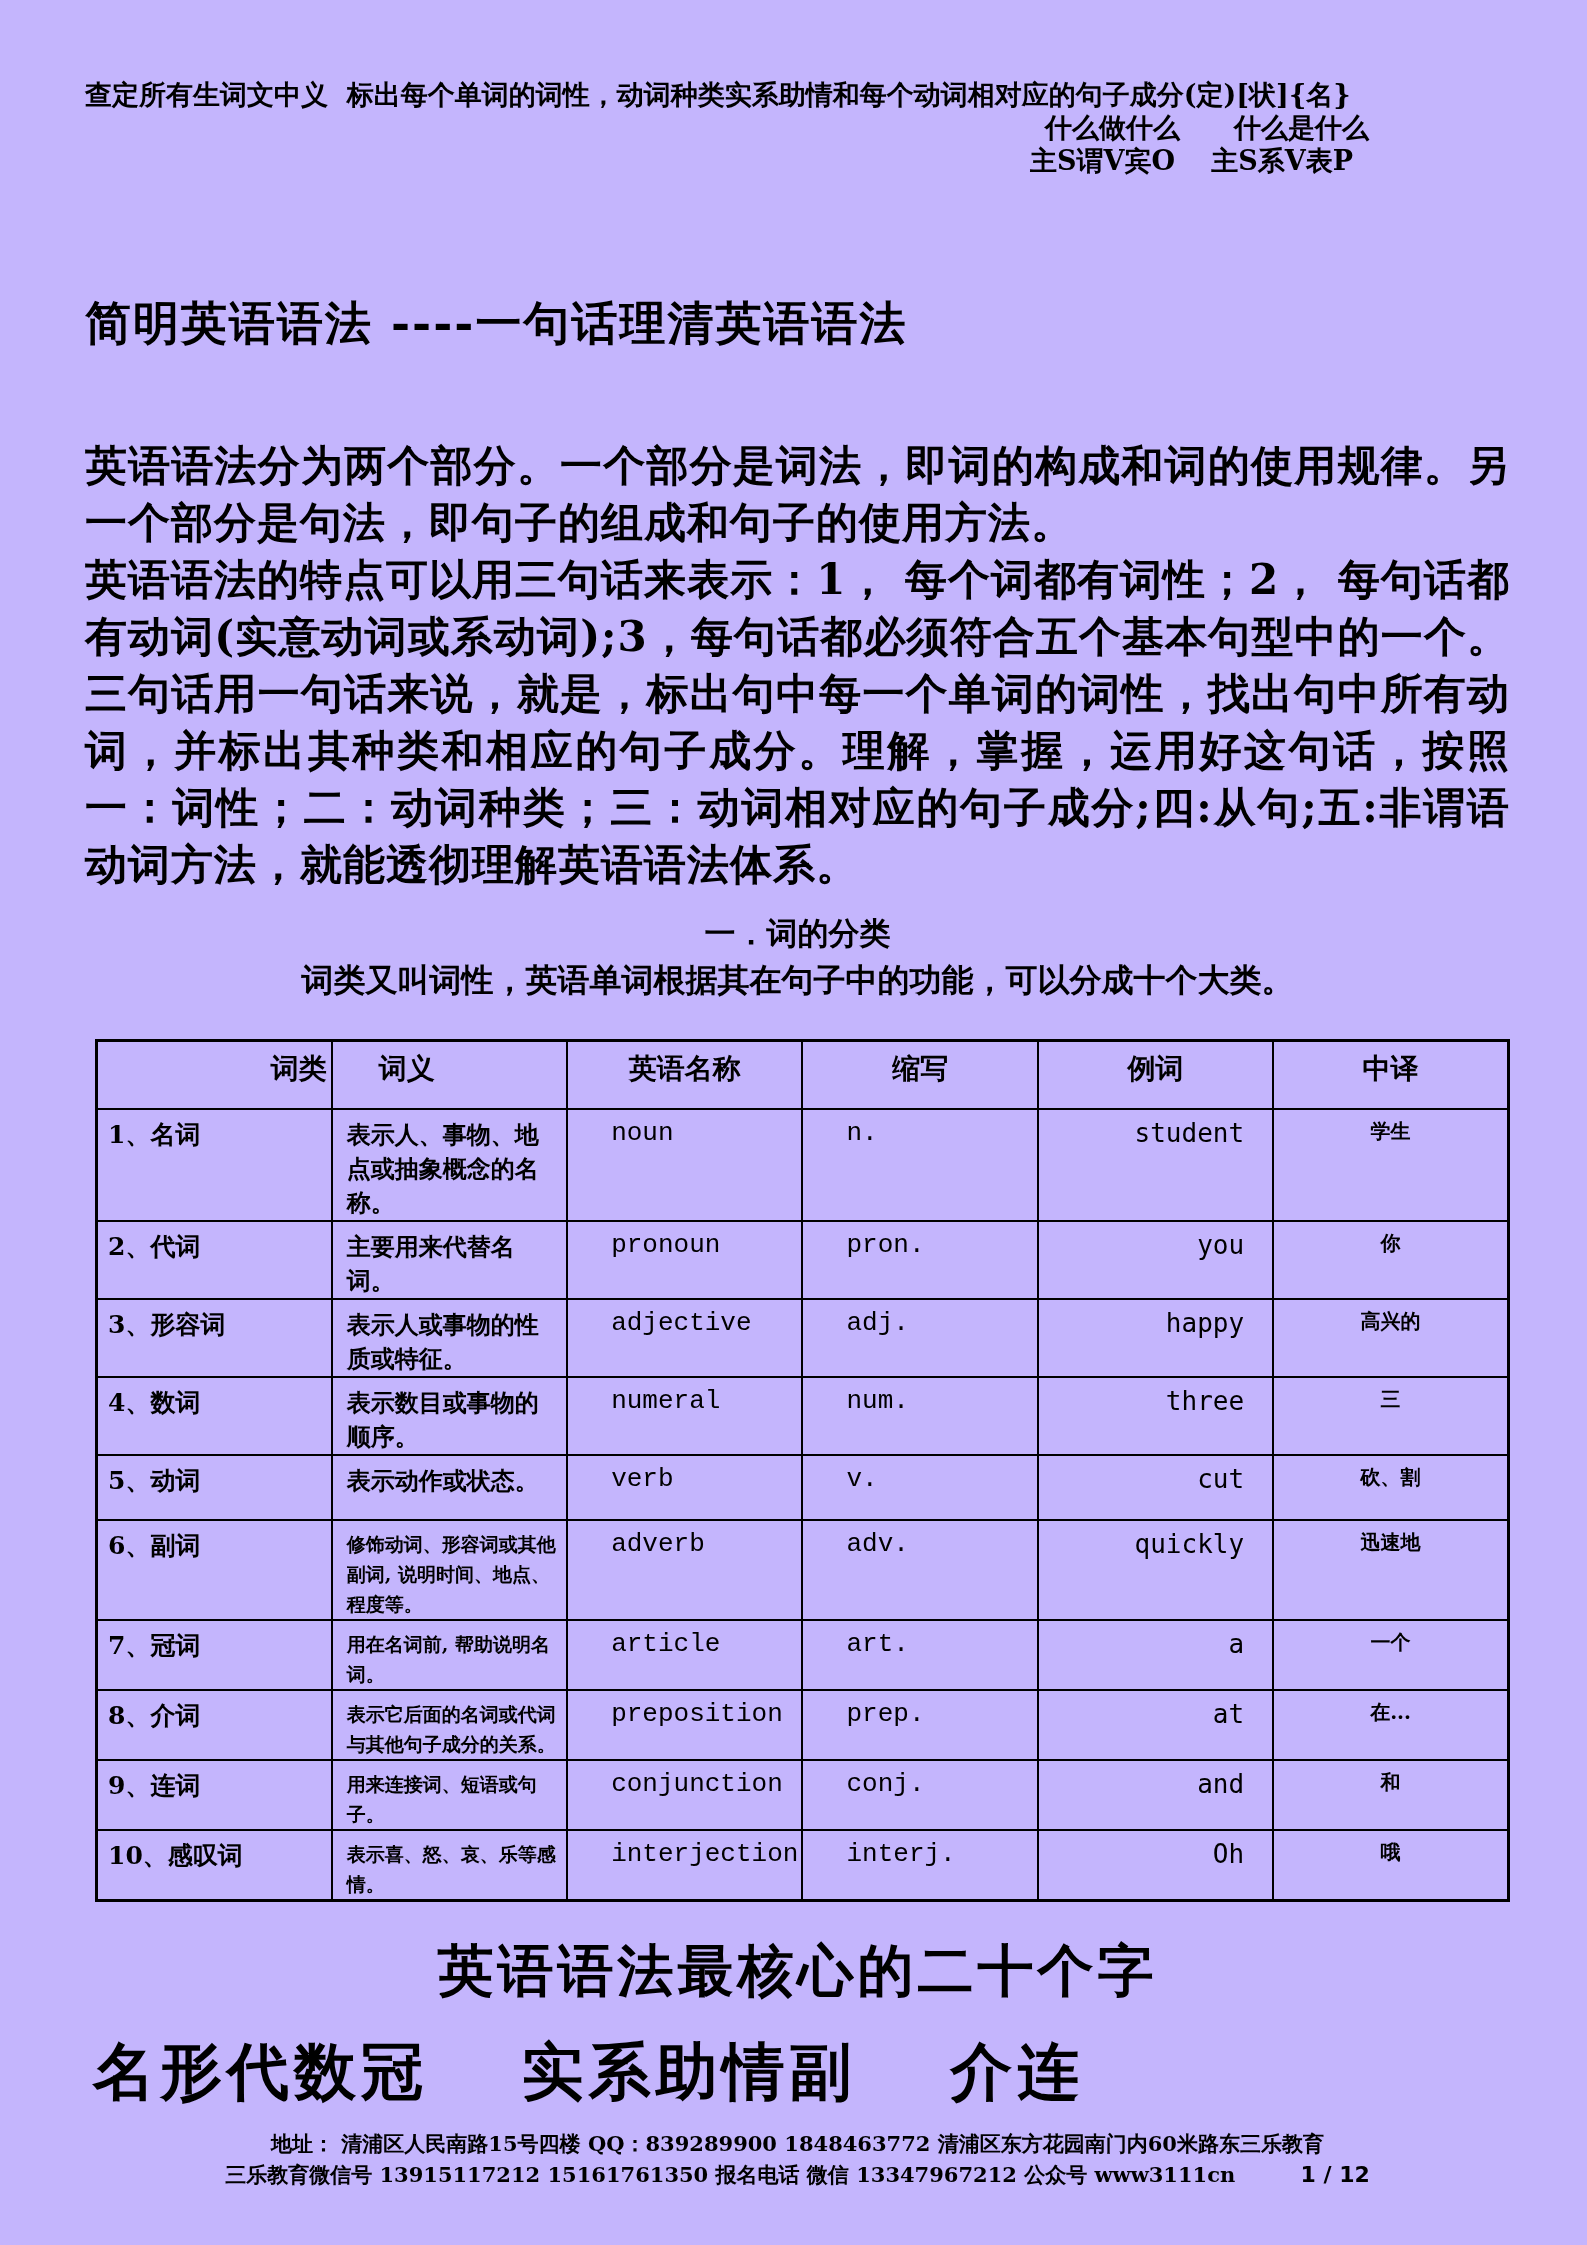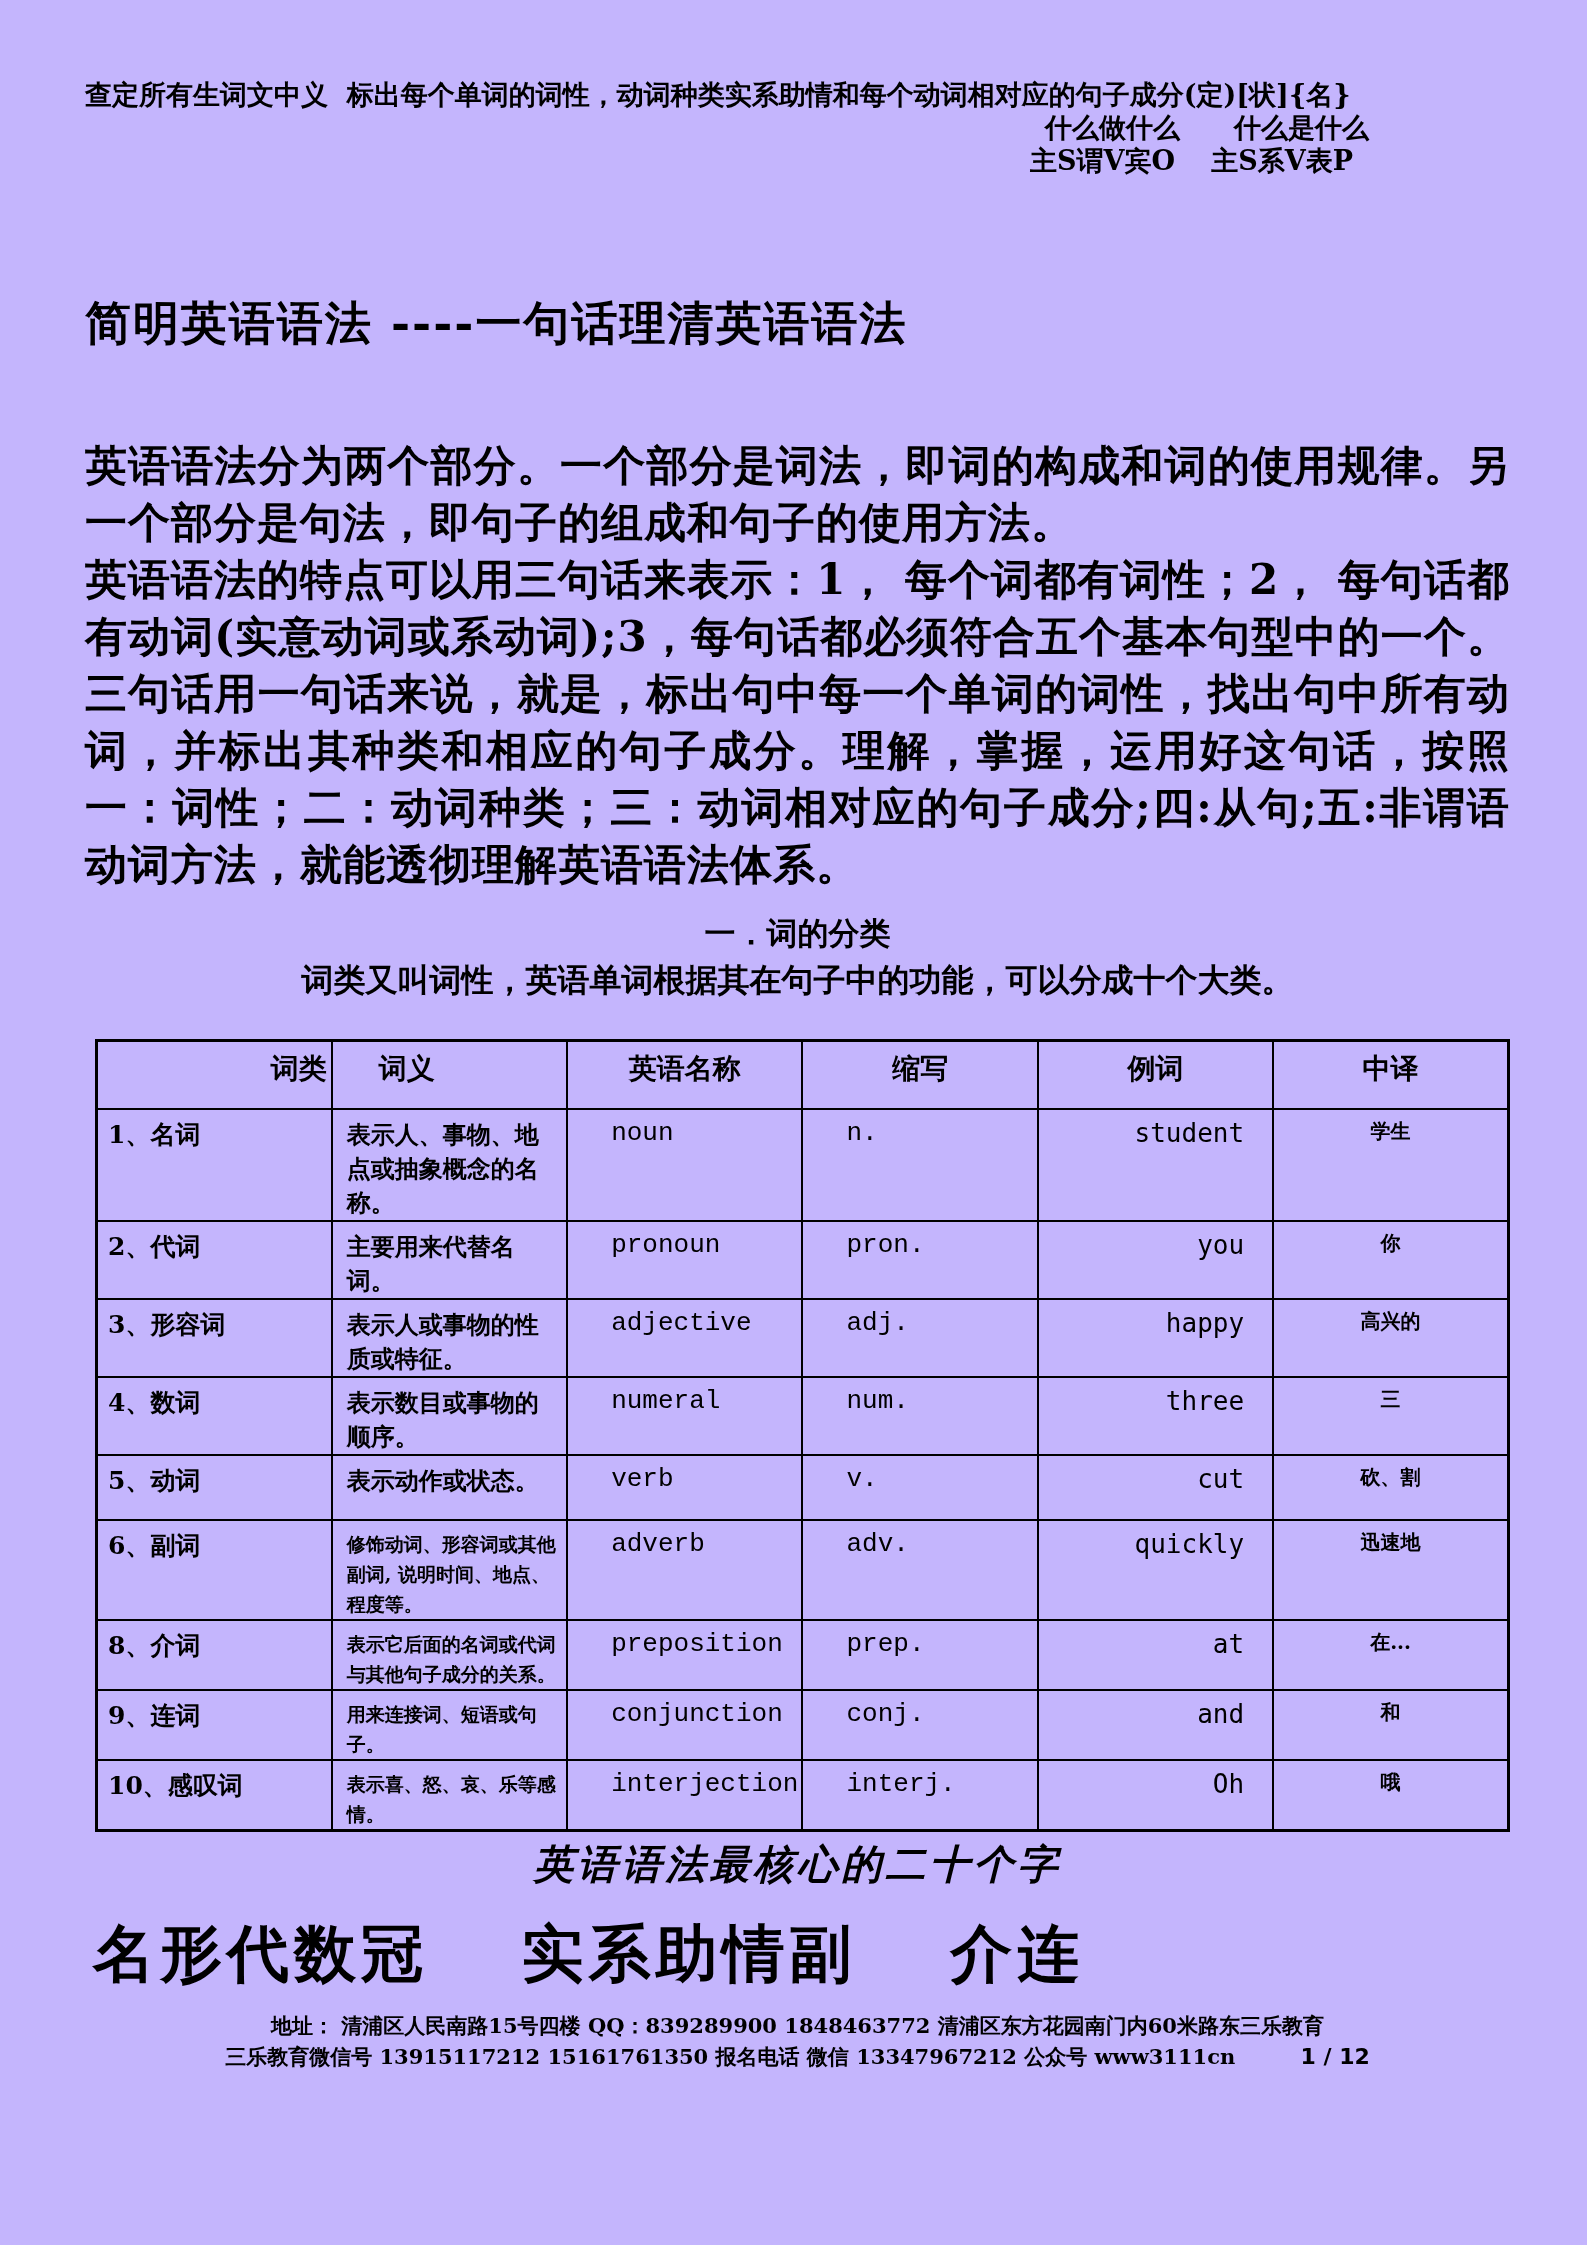--- a/index.html
+++ b/index.html
@@ -58,21 +58,21 @@
   .word-table td.c2,.word-table td.c3{
     font-family:Liberation Mono, monospace;
     font-size:26px;text-align:left;padding-left:43px;
   }
   .word-table td.c4{
     font-family:"DejaVu Sans Mono","Liberation Mono",monospace;
     font-size:26px;text-align:right;padding-right:28px;
   }
   .word-table td.c5{font-size:20px;font-weight:600;text-align:center;}
   
-  .core-head{margin-top:5px;text-align:center;font-size:40px;font-weight:700;letter-spacing:4px;font-style:italic;}
+  .core-head{margin-top:32px;text-align:center;font-size:56px;font-weight:700;letter-spacing:4px;}
   .core-l1{margin-top:20px;font-size:62px;font-weight:700;letter-spacing:5px;padding-left:8px;white-space:pre;}
   .core-l2{margin-top:14px;font-size:48px;font-weight:700;letter-spacing:2px;padding-left:8px;white-space:pre;}
   
   .footer{margin-top:14px;text-align:center;font-size:21px;font-weight:600;line-height:31px;}
   .footer .pgnum{font-weight:700;font-size:22px;margin-left:58px;
     font-family:"DejaVu Sans","Liberation Sans",sans-serif;}
 </style>
 </head>
 <body>
 
@@ -148,20 +148,28 @@
         </tr>
         <tr class="small">
           <td class="c0">6、副词</td>
           <td class="c1">修饰动词、形容词或其他副词, 说明时间、地点、程度等。</td>
           <td class="c2">adverb</td>
           <td class="c3">adv.</td>
           <td class="c4">quickly</td>
           <td class="c5">迅速地</td>
         </tr>
         <tr class="small">
+          <td class="c0">7、冠词</td>
+          <td class="c1">用在名词前, 帮助说明名词。</td>
+          <td class="c2">article</td>
+          <td class="c3">art.</td>
+          <td class="c4">a</td>
+          <td class="c5">一个</td>
+        </tr>
+        <tr class="small">
           <td class="c0">8、介词</td>
           <td class="c1">表示它后面的名词或代词与其他句子成分的关系。</td>
           <td class="c2">preposition</td>
           <td class="c3">prep.</td>
           <td class="c4">at</td>
           <td class="c5">在...</td>
         </tr>
         <tr class="small">
           <td class="c0">9、连词</td>
           <td class="c1">用来连接词、短语或句子。</td>

